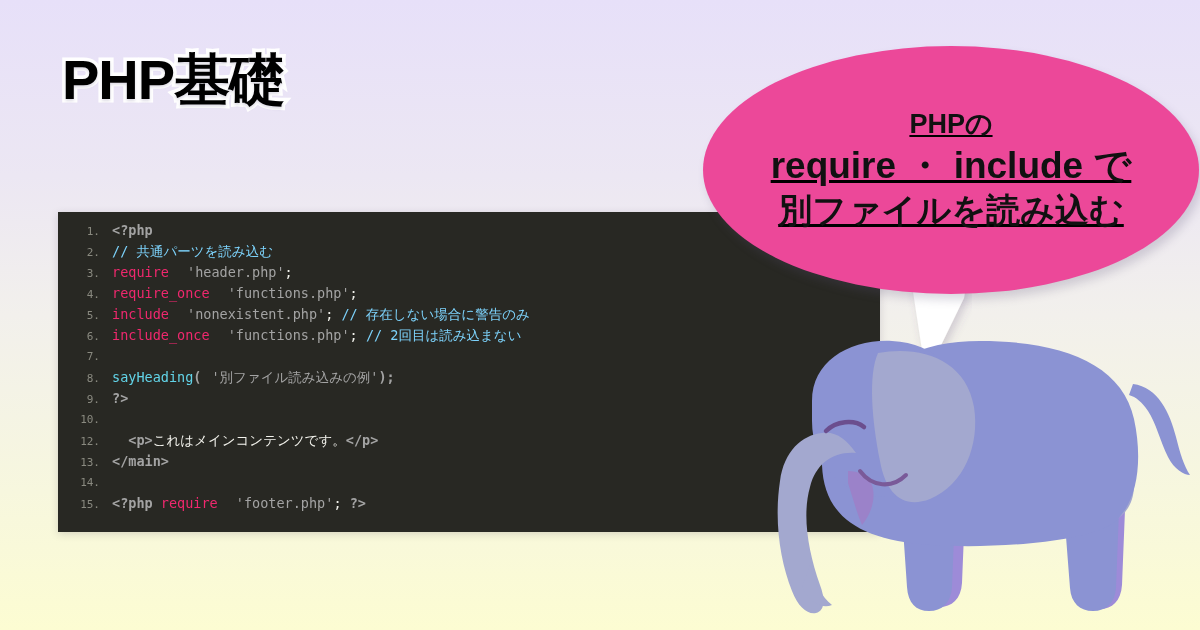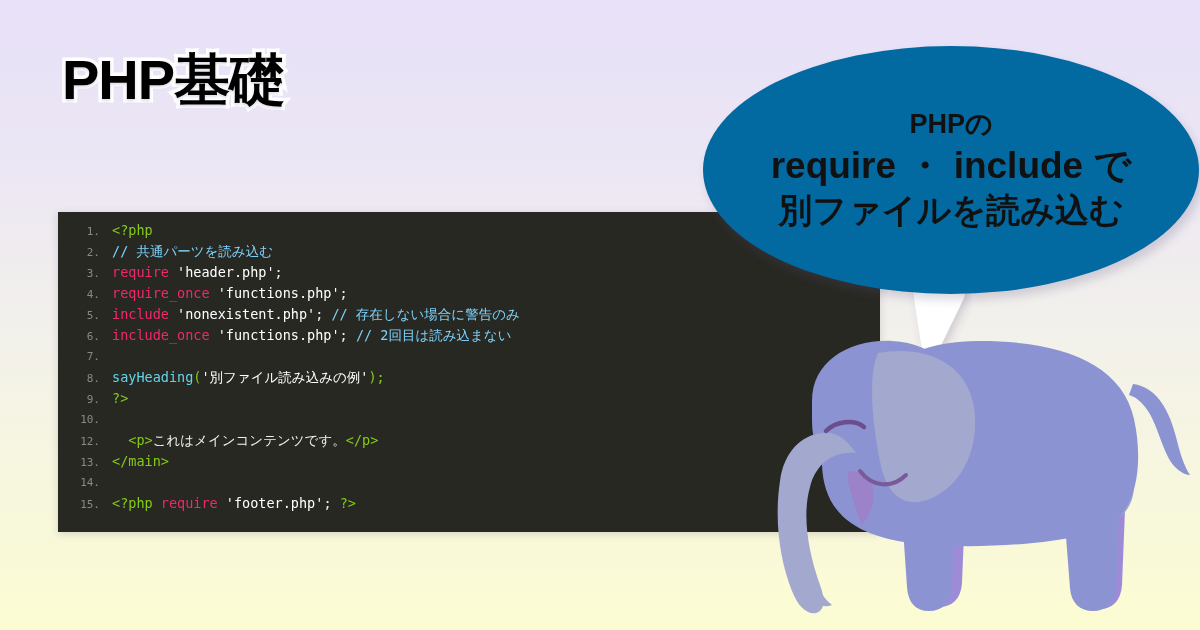--- a/index.html
+++ b/index.html
@@ -53,40 +53,41 @@
     min-width: 54px;
     text-align: right;
     padding-right: 12px;
     color: #8a8a80;
     font-size: 11px;
     font-family: "DejaVu Sans Mono", "Liberation Mono", monospace;
     user-select: none;
   }
   .code-text { flex: 1; color: #f2f2ec; }
   .tok-kw   { color: #f0286e; }
-  .tok-str  { color: #ffffff; }
+  .tok-str  { color: #a3a3a3; margin-left: 10px; }
   .tok-com  { color: #7dd3fc; }
   .tok-fn   { color: #62d4e8; }
   .tok-pl   { color: #f2f2ec; }
-  .tok-tag  { color: #84cc16; font-weight: 400; }
+  .tok-tag  { color: #a3a3a3; font-weight: 700; }
 
   
   #speech-bubble {
     position: absolute;
     left: 703px;
     top: 46px;
     width: 496px;
     height: 248px;
-    background: #0369a1;
+    background: #ec4899;
     border-radius: 50% / 50%;
     box-shadow: 4px 6px 10px rgba(90,80,120,0.22);
     display: flex;
     align-items: center;
     justify-content: center;
     z-index: 5;
+    text-decoration: underline;
   }
   #bubble-text {
     text-align: center;
     color: #111;
     font-weight: 700;
     line-height: 1.28;
     font-size: 31px;
     letter-spacing: 0px;
     padding: 0 26px;
   }

